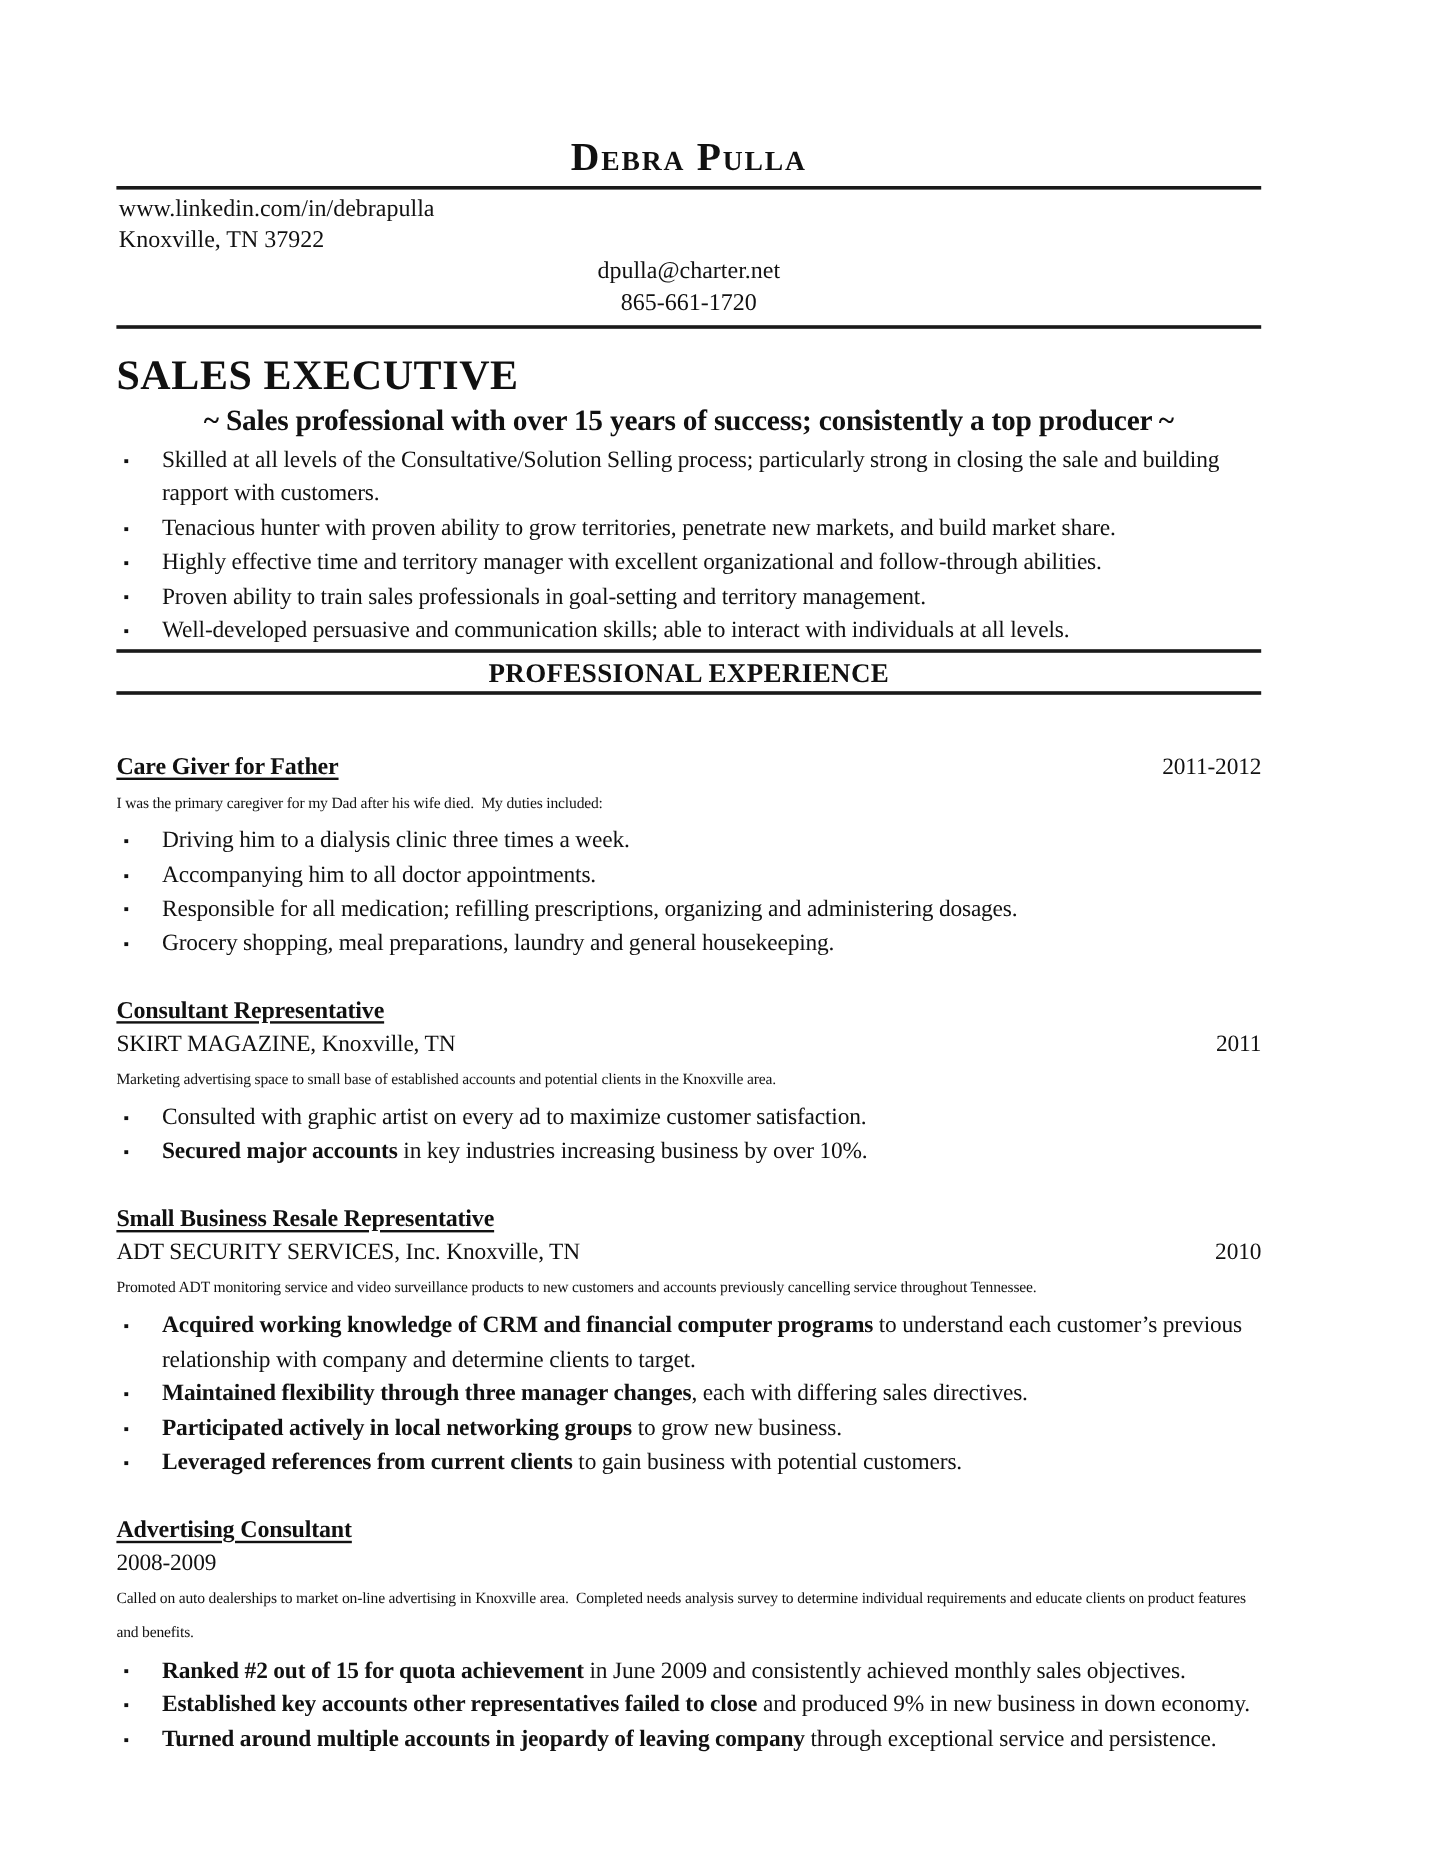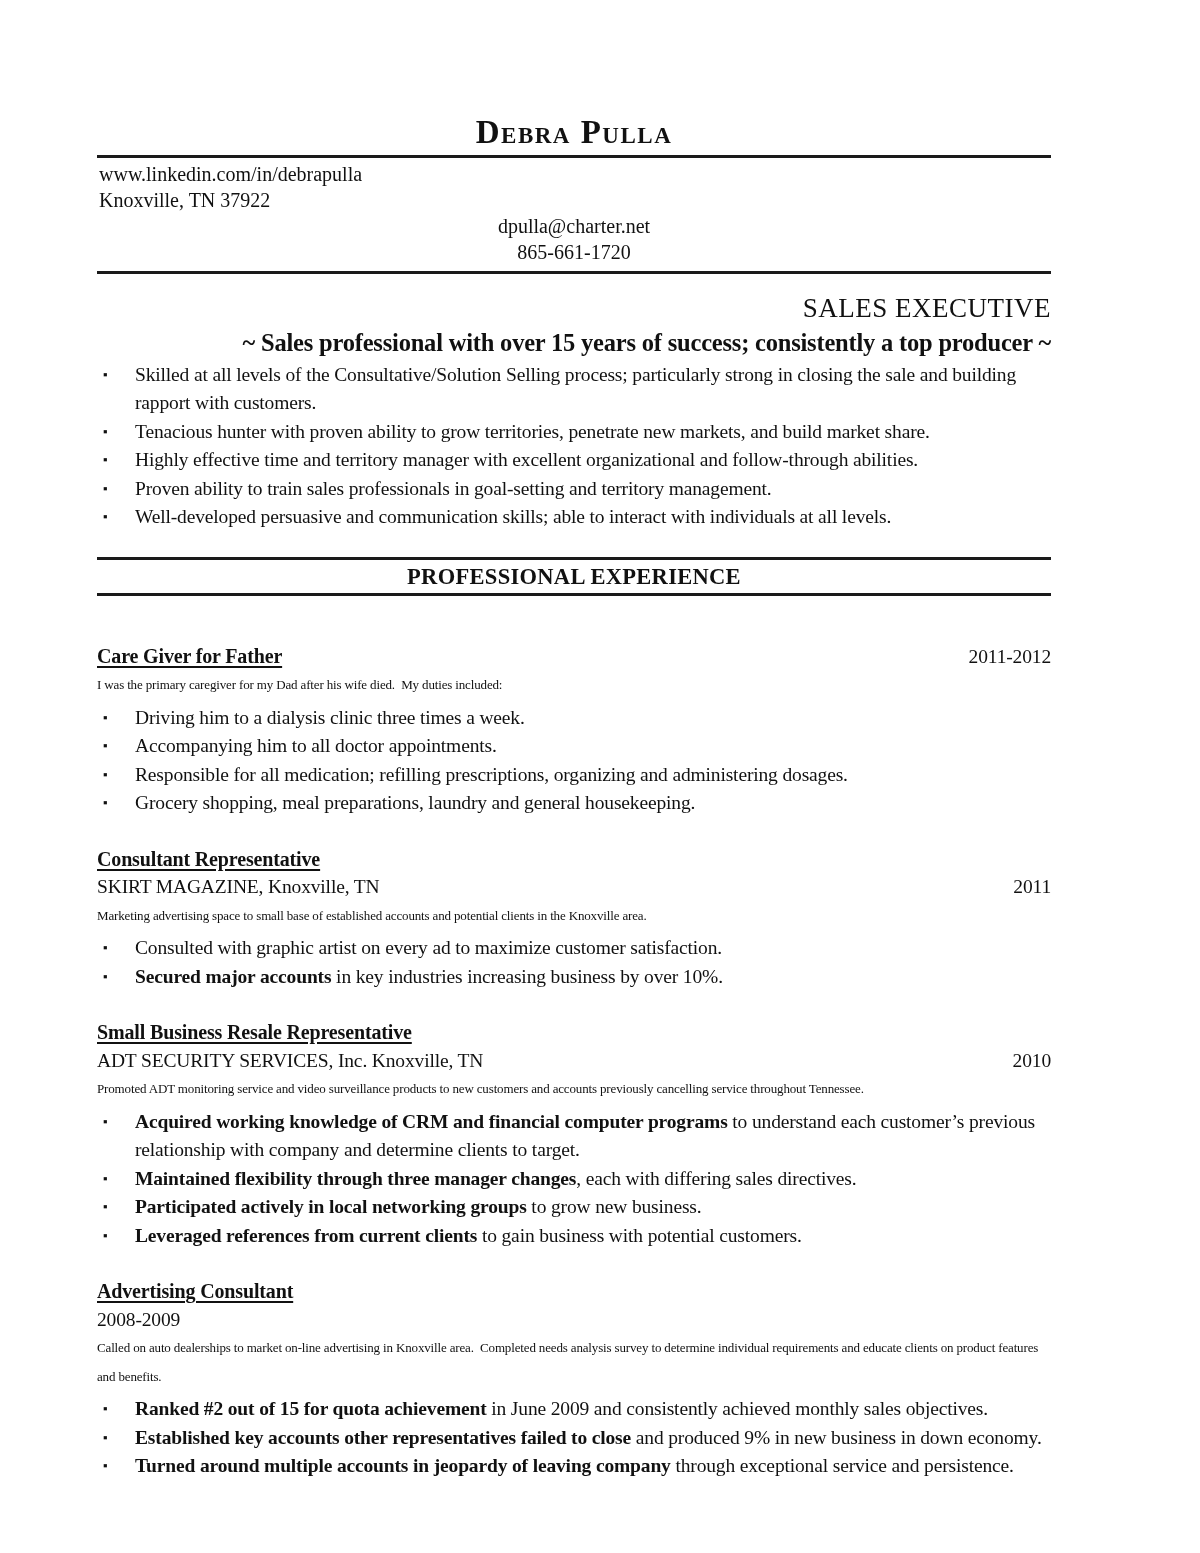--- a/index.html
+++ b/index.html
@@ -42,29 +42,29 @@
     justify-content: space-between;
     padding: 3px 2px 6px 2px;
     font-size: 20px;
     line-height: 26px;
     flex-direction: column;
   }
   .contact .right { text-align: center; }
   
   .summary-title {
     margin: 20px 0 0 0;
-    text-align: right;
-    font-size: 27px;
-    font-weight: normal;
+    text-align: left;
+    font-size: 35px;
+    font-weight: bold;
     letter-spacing: 0.5px;
     line-height: 1.1;
   }
   .tagline {
     margin-top: 5px;
-    text-align: right;
+    text-align: center;
     font-size: 24.5px;
     font-weight: bold;
     letter-spacing: -0.2px;
     line-height: 1.15;
   }
   
   .bullets { margin-top: 4px; }
   .bullet {
     position: relative;
     padding-left: 38px;
@@ -73,21 +73,21 @@
     line-height: 28.5px;
   }
   .bullet .glyph {
     position: absolute;
     left: 6px;
     top: 0;
     font-size: 13px;
     line-height: 28.5px;
   }
   
-  .banner { margin-top: 25px; }
+  .banner { }
   .banner-title {
     margin: 0;
     padding: 4px 0 3px 0;
     text-align: center;
     font-size: 22.5px;
     font-weight: bold;
     letter-spacing: 0.3px;
     line-height: 1.15;
   }
   

